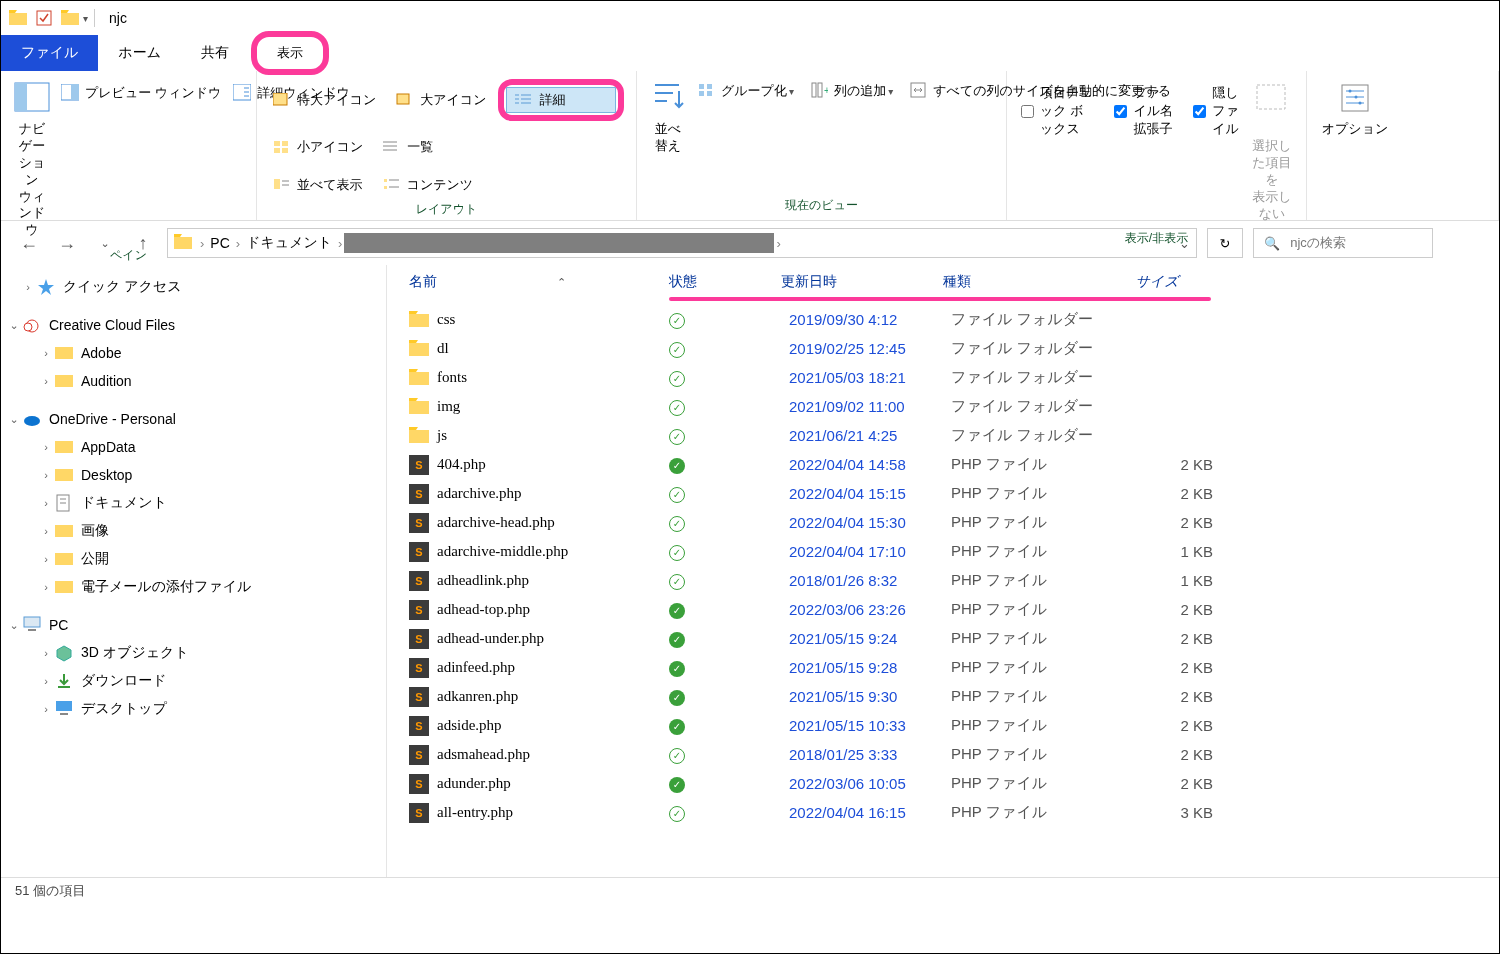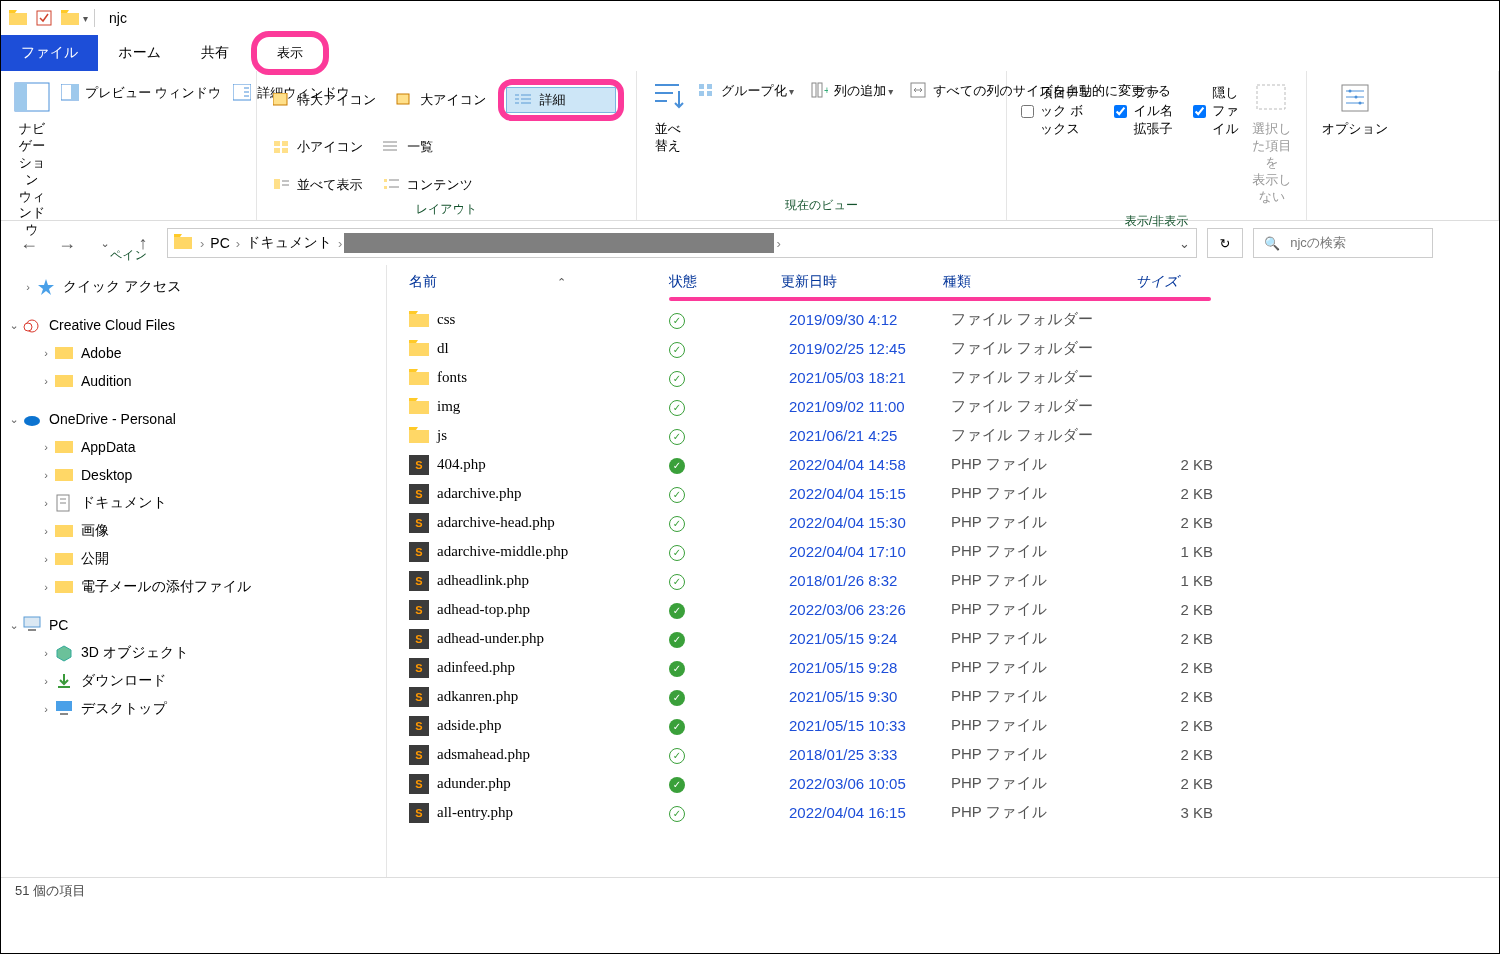--- a/index.html
+++ b/index.html
@@ -284,21 +284,21 @@
           </label>
         <label class="chk">
             <input type="checkbox" checked="" style="">
             <span>ファイル名拡張子</span>
           </label>
         <label class="chk">
             <input type="checkbox" checked="" style="">
             <span>隠しファイル</span>
           </label>
       </div>
-      <div class="bigbtn" style="color:#999;">
+      <div class="bigbtn" style="color:#999;gap:17px;">
         <svg class="bigic" width="38" height="38">
             <rect x="4" y="6" width="28" height="24" fill="none" stroke="#bbb" stroke-dasharray="3 2"></rect>
           </svg>
         <span style="white-space:pre-line;">選択した項目を
 表示しない</span>
       </div>
     </div>
     <div class="group-label">表示/非表示</div>
   </div>
 

